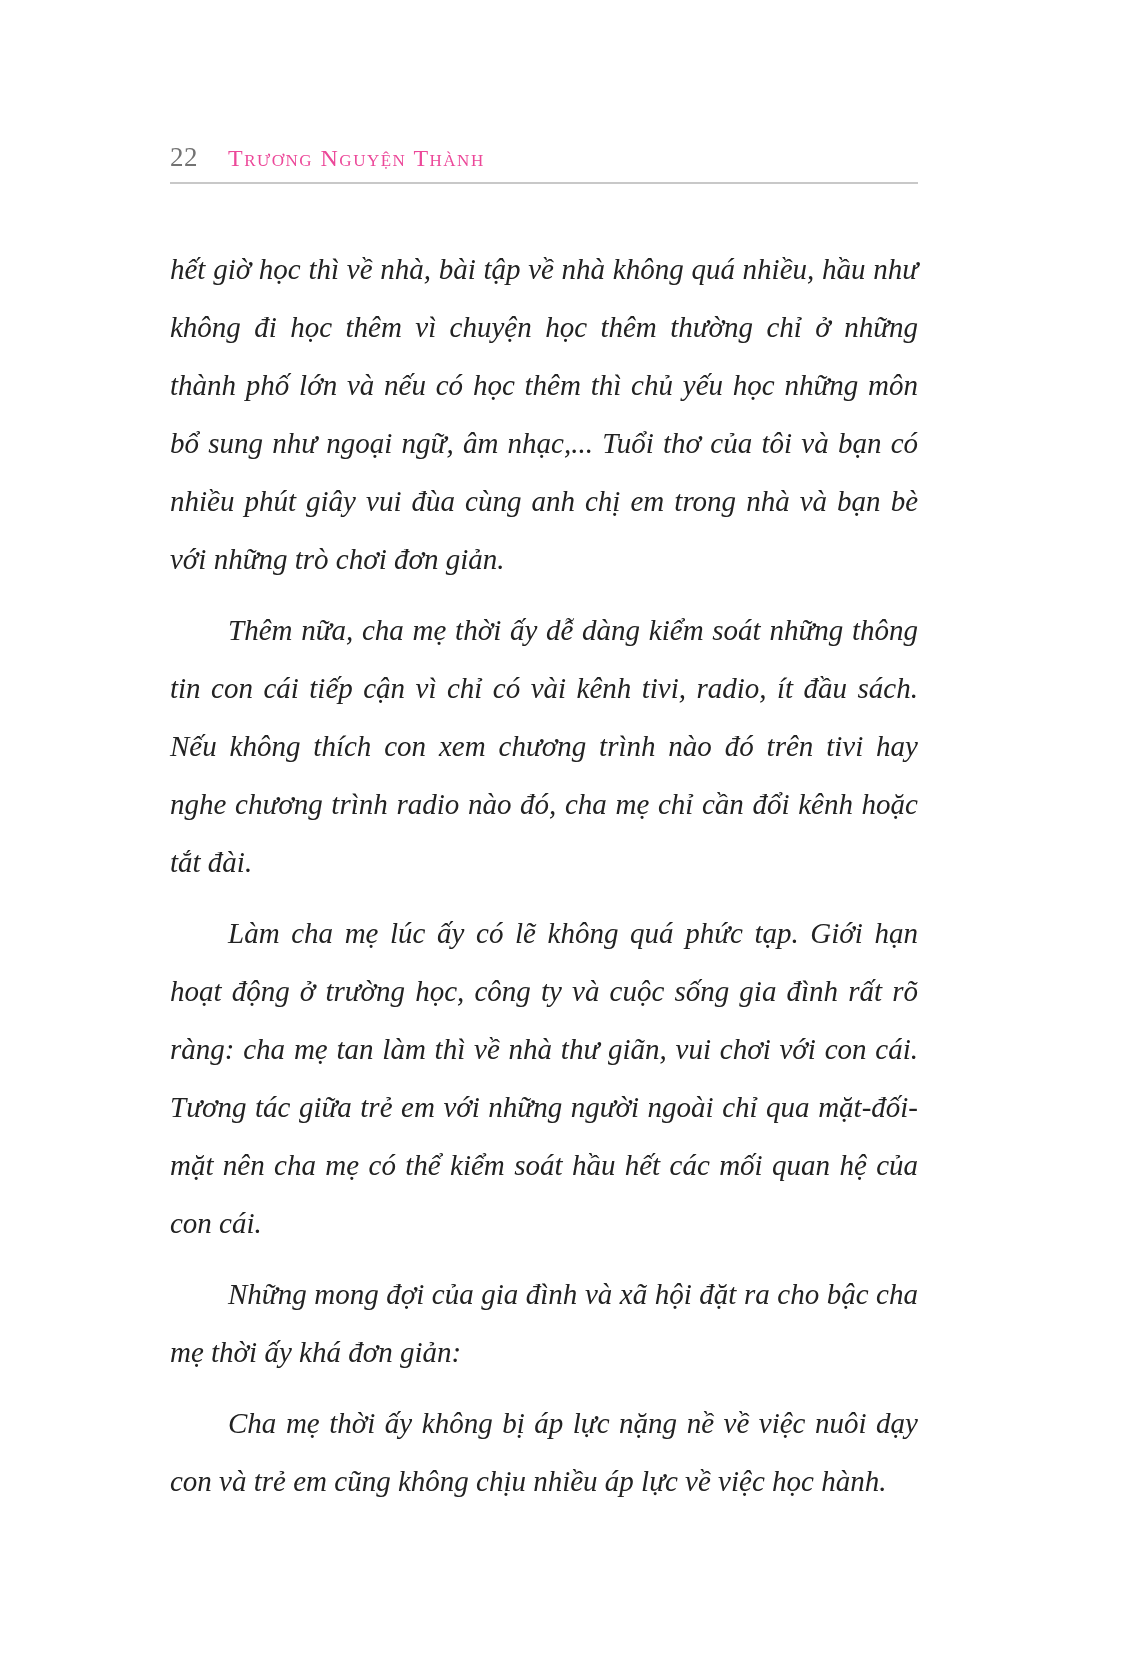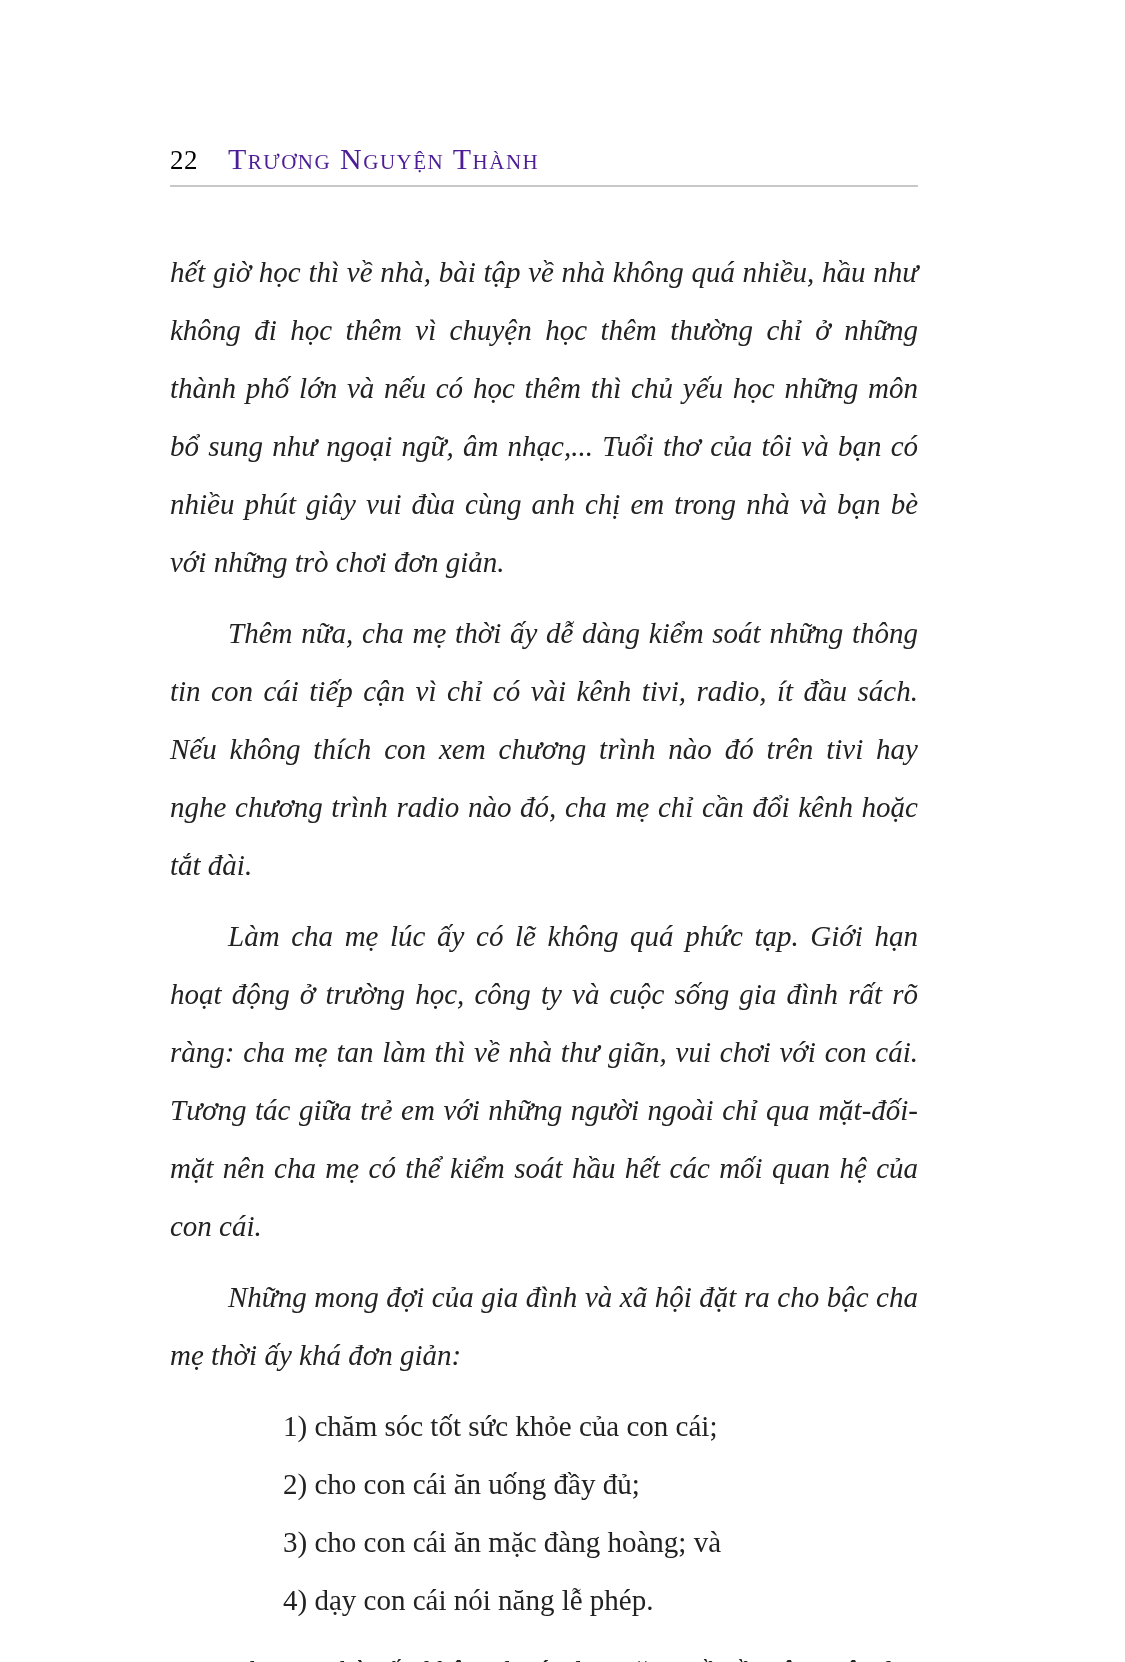--- a/index.html
+++ b/index.html
@@ -24,28 +24,28 @@
 
   .page-header {
     margin-top: 142px;
     display: flex;
     align-items: baseline;
     padding-bottom: 9px;
   }
 
   .page-number {
     font-size: 27px;
-    color: #000000;
+    color: #737373;
     letter-spacing: 0.5px;
   }
 
   .running-head {
-    font-size: 30px;
+    font-size: 24px;
     margin-left: 30px;
-    color: #4c1d95;
+    color: #ec4899;
     font-variant: small-caps;
     letter-spacing: 1.5px;
   }
 
   .header-rule {
     height: 2px;
     background: #c8c8c8;
     width: 748px;
   }
 
@@ -92,24 +92,18 @@
     <div class="body-text">
 
       <p class="para">hết giờ học thì về nhà, bài tập về nhà không quá nhiều, hầu như không đi học thêm vì chuyện học thêm thường chỉ ở những thành phố lớn và nếu có học thêm thì chủ yếu học những môn bổ sung như ngoại ngữ, âm nhạc,... Tuổi thơ của tôi và bạn có nhiều phút giây vui đùa cùng anh chị em trong nhà và bạn bè với những trò chơi đơn giản.</p>
 
       <p class="para indent">Thêm nữa, cha mẹ thời ấy dễ dàng kiểm soát những thông tin con cái tiếp cận vì chỉ có vài kênh tivi, radio, ít đầu sách. Nếu không thích con xem chương trình nào đó trên tivi hay nghe chương trình radio nào đó, cha mẹ chỉ cần đổi kênh hoặc tắt đài.</p>
 
       <p class="para indent">Làm cha mẹ lúc ấy có lẽ không quá phức tạp. Giới hạn hoạt động ở trường học, công ty và cuộc sống gia đình rất rõ ràng: cha mẹ tan làm thì về nhà thư giãn, vui chơi với con cái. Tương tác giữa trẻ em với những người ngoài chỉ qua mặt-đối-mặt nên cha mẹ có thể kiểm soát hầu hết các mối quan hệ của con cái.</p>
 
       <p class="para indent">Những mong đợi của gia đình và xã hội đặt ra cho bậc cha mẹ thời ấy khá đơn giản:</p>
 
-      <ul class="numbered-list">
-        <li class="list-item">1) chăm sóc tốt sức khỏe của con cái;</li>
-        <li class="list-item">2) cho con cái ăn uống đầy đủ;</li>
-        <li class="list-item">3) cho con cái ăn mặc đàng hoàng; và</li>
-        <li class="list-item">4) dạy con cái nói năng lễ phép.</li>
-      </ul>
 
       <p class="para indent">Cha mẹ thời ấy không bị áp lực nặng nề về việc nuôi dạy con và trẻ em cũng không chịu nhiều áp lực về việc học hành.</p>
 
     </div>
   </div>
 </div>
 
 </body></html>

